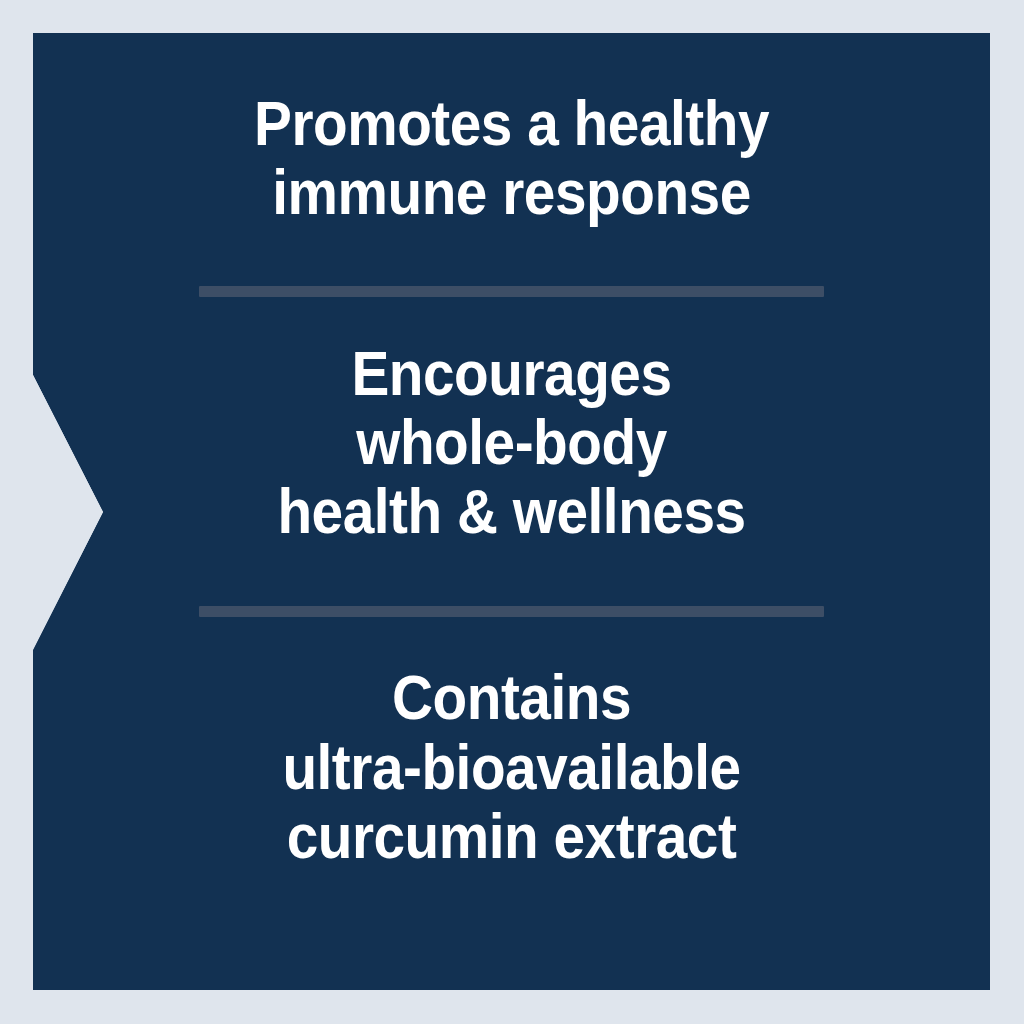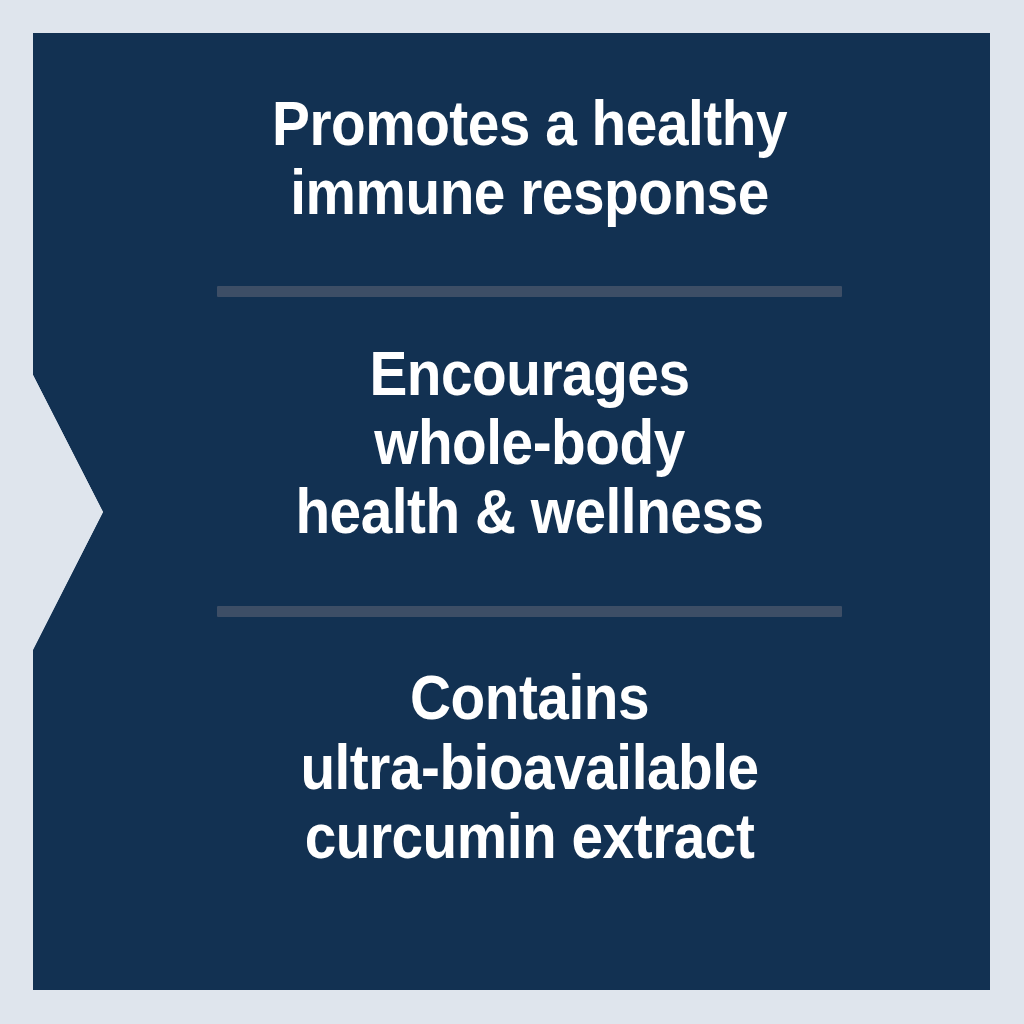--- a/index.html
+++ b/index.html
@@ -49,21 +49,21 @@
     left: 0px;
     top: 340px;
     width: 120px;
     height: 344px;
     pointer-events: none;
   }
 
   
   #content {
     position: absolute;
-    left: 51px;
+    left: 33px;
     top: 33px;
     width: 957px;
     height: 957px;
     display: flex;
     flex-direction: column;
     justify-content: flex-start;
     align-items: center;
     box-sizing: border-box;
     padding-top: 34px;
   }

